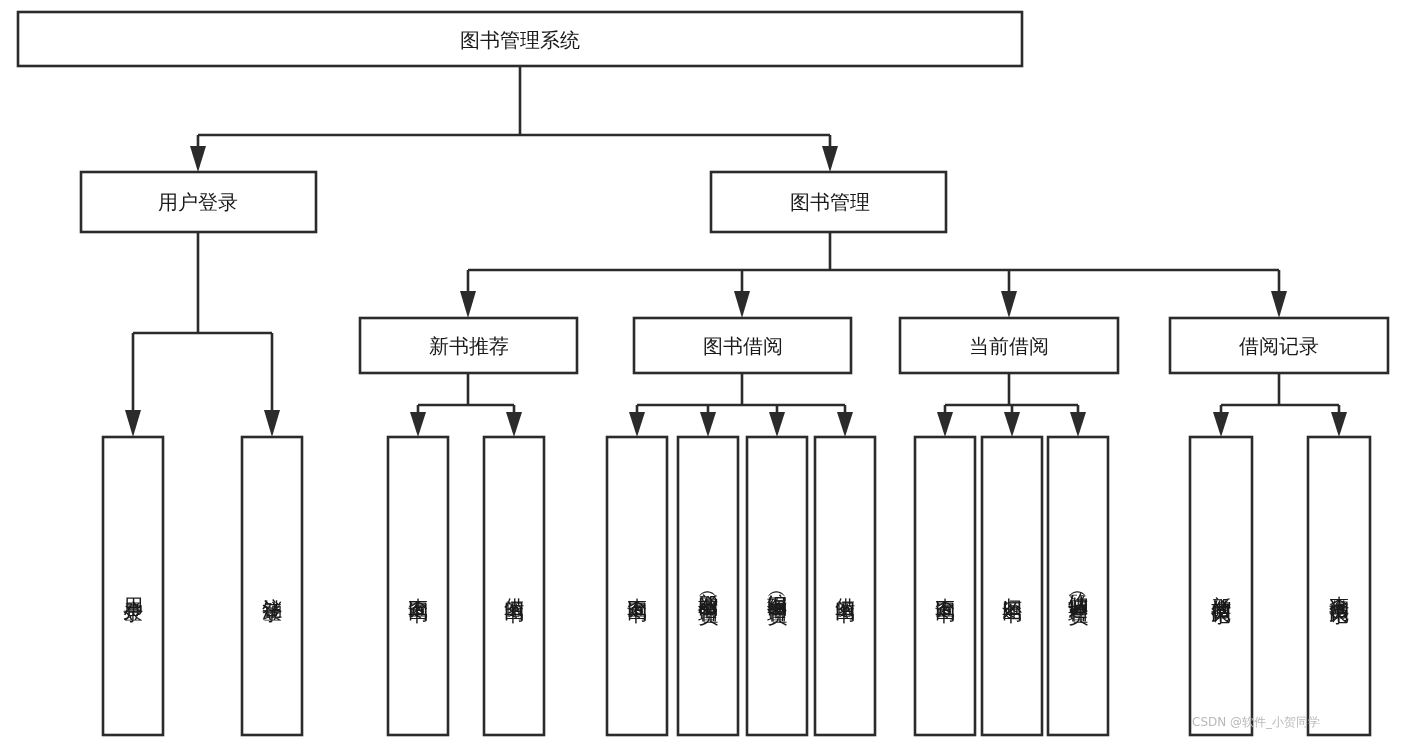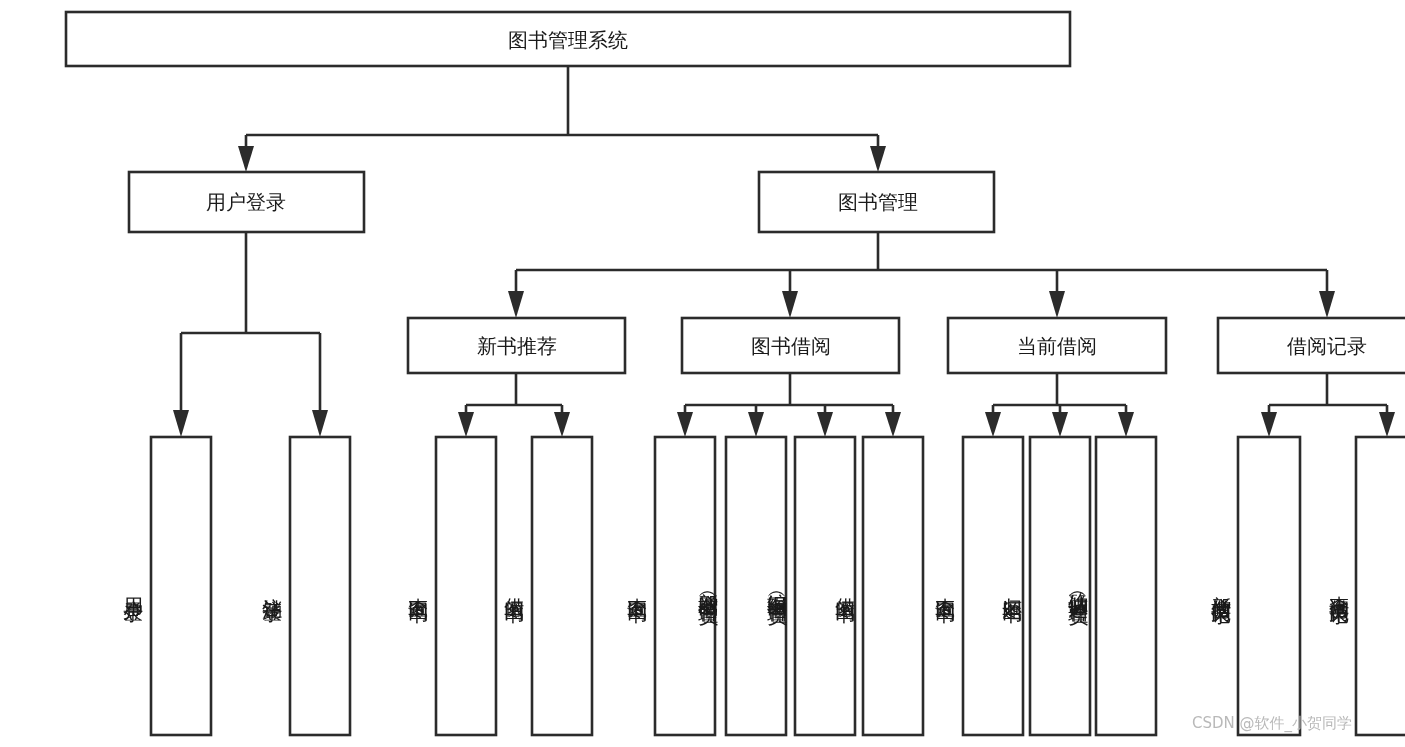--- a/index.html
+++ b/index.html
@@ -10,21 +10,20 @@
   body {
     width: 1405px;
     height: 747px;
     font-family: "DejaVu Sans", "Liberation Sans", sans-serif;
     overflow: hidden;
   }
   #diagram-root {
     position: relative;
     width: 1255px;
     height: 747px;
-    padding-left: 48px;
   }
   svg#flowchart {
     display: block;
     width: 1405px;
     height: 747px;
   }
   .node-box {
     fill: #ffffff;
     stroke: #2b2b2b;
     stroke-width: 2.6;
@@ -57,21 +56,21 @@
     letter-spacing: 2px;
     white-space: nowrap;
     text-align: center;
     pointer-events: none;
   }
   .watermark {
     position: absolute;
     left: 1192px;
     top: 714px;
     font-family: "DejaVu Sans", "Liberation Sans", sans-serif;
-    font-size: 15px;
+    font-size: 12px;
     color: #b9b9b9;
     white-space: nowrap;
   }
 </style>
 </head>
 <body>
 
 <div id="diagram-root">
 
   <svg id="flowchart" viewBox="0 0 1405 747">

